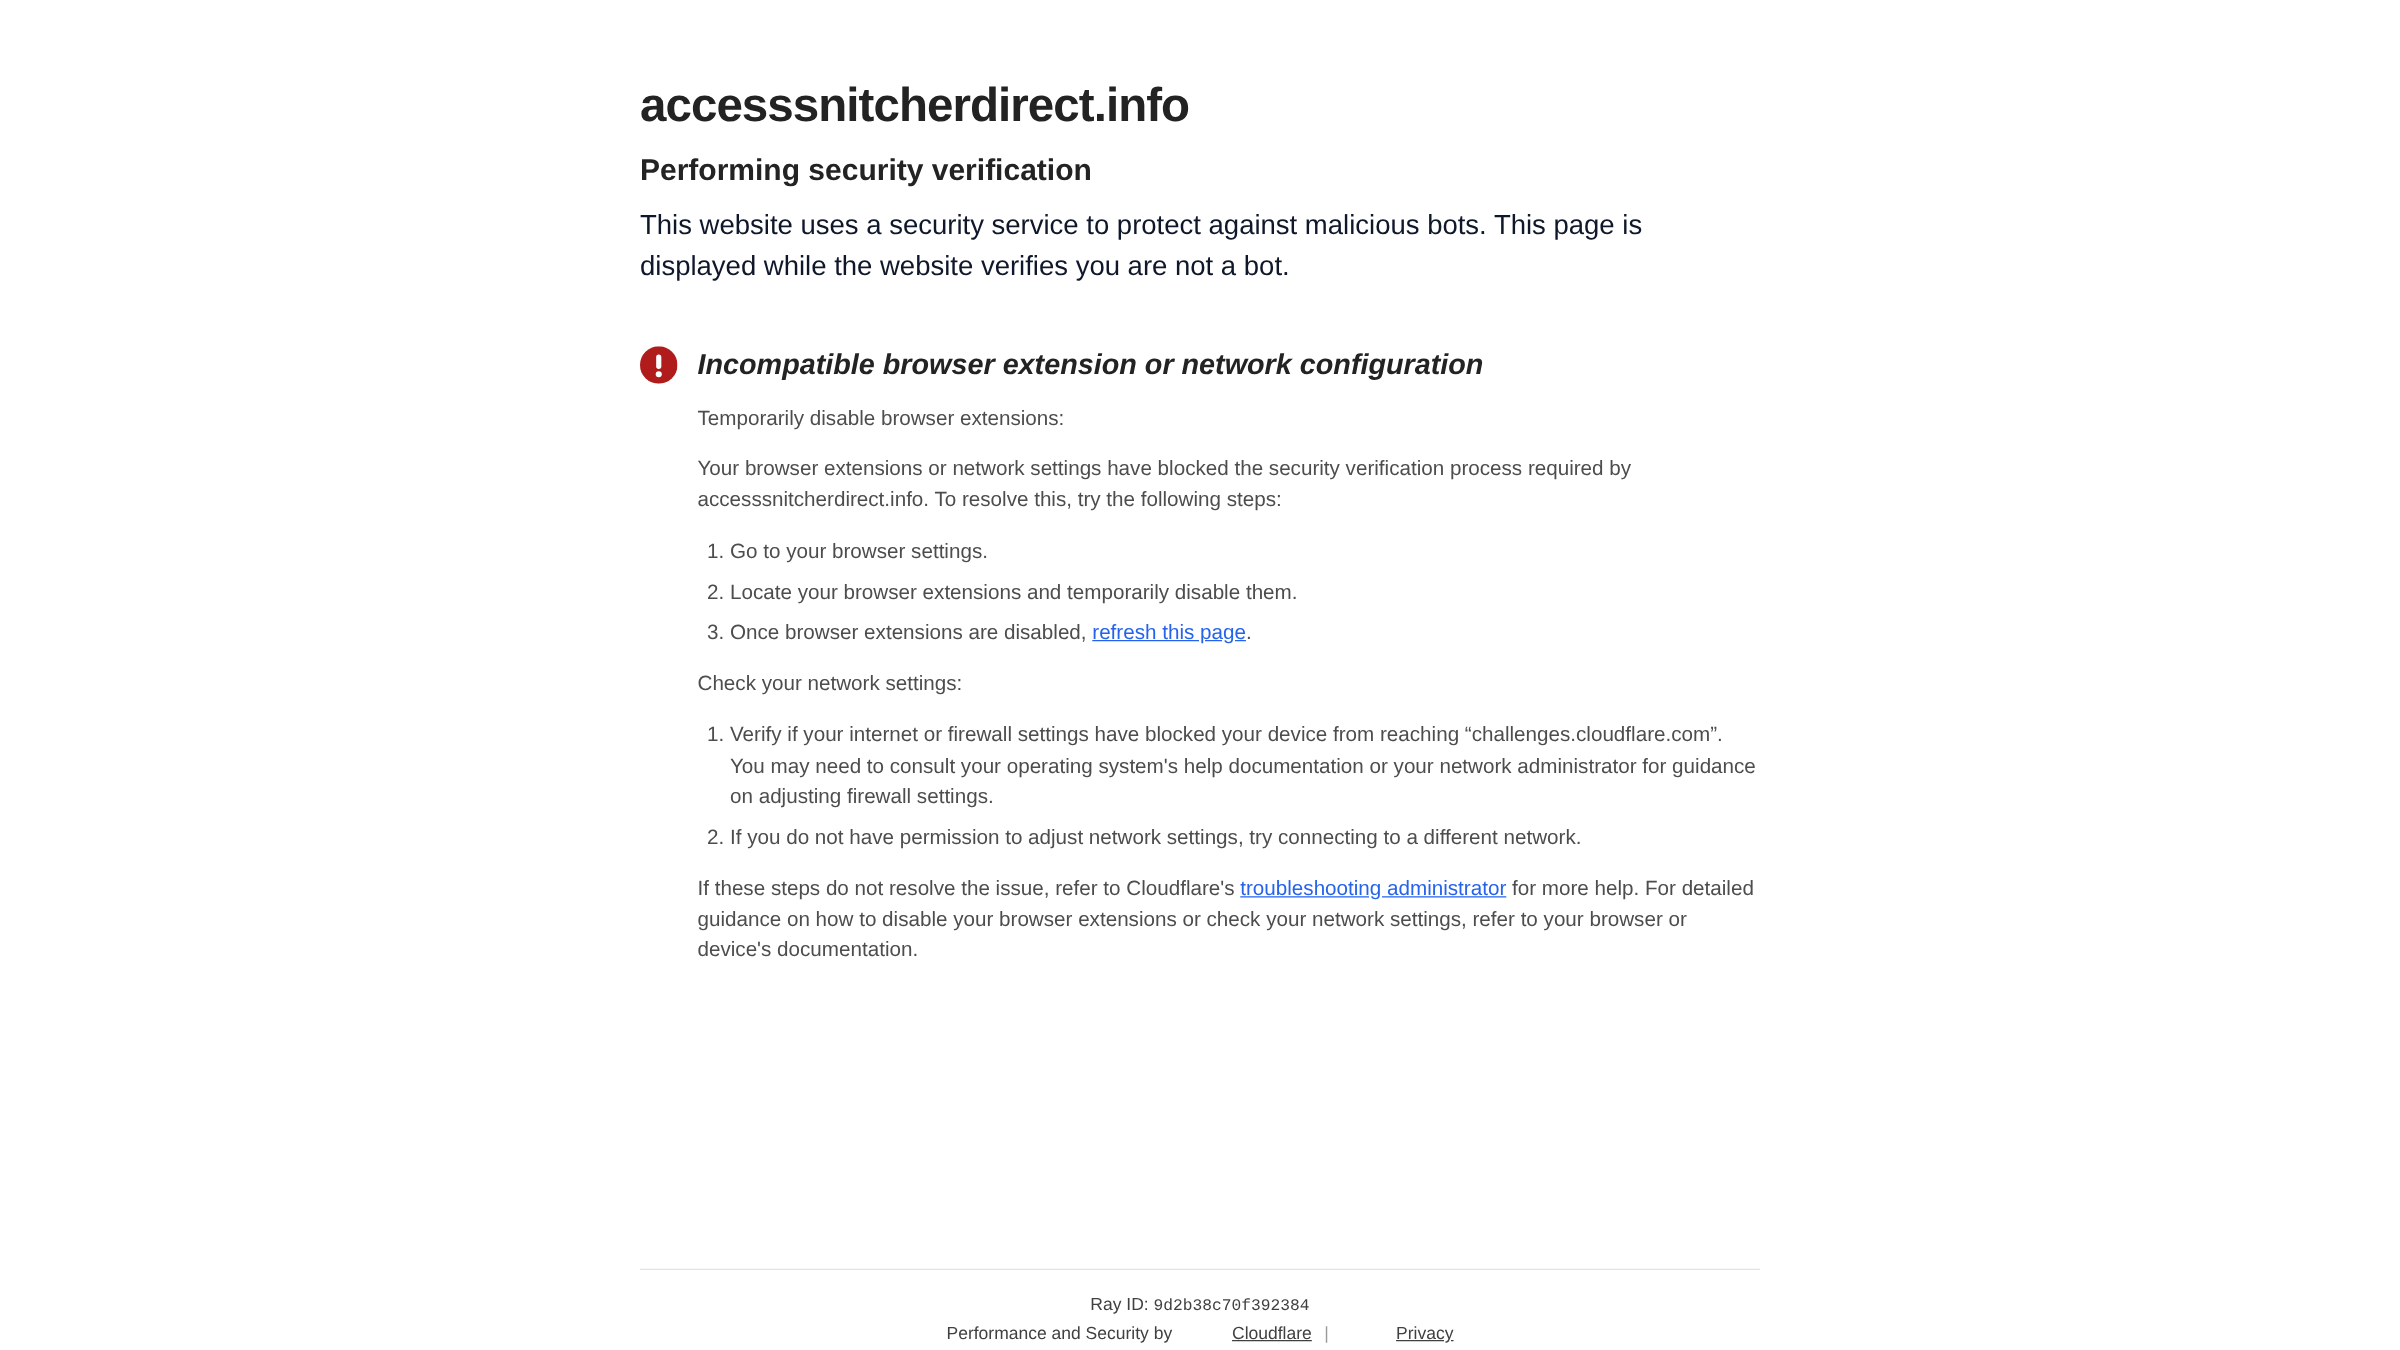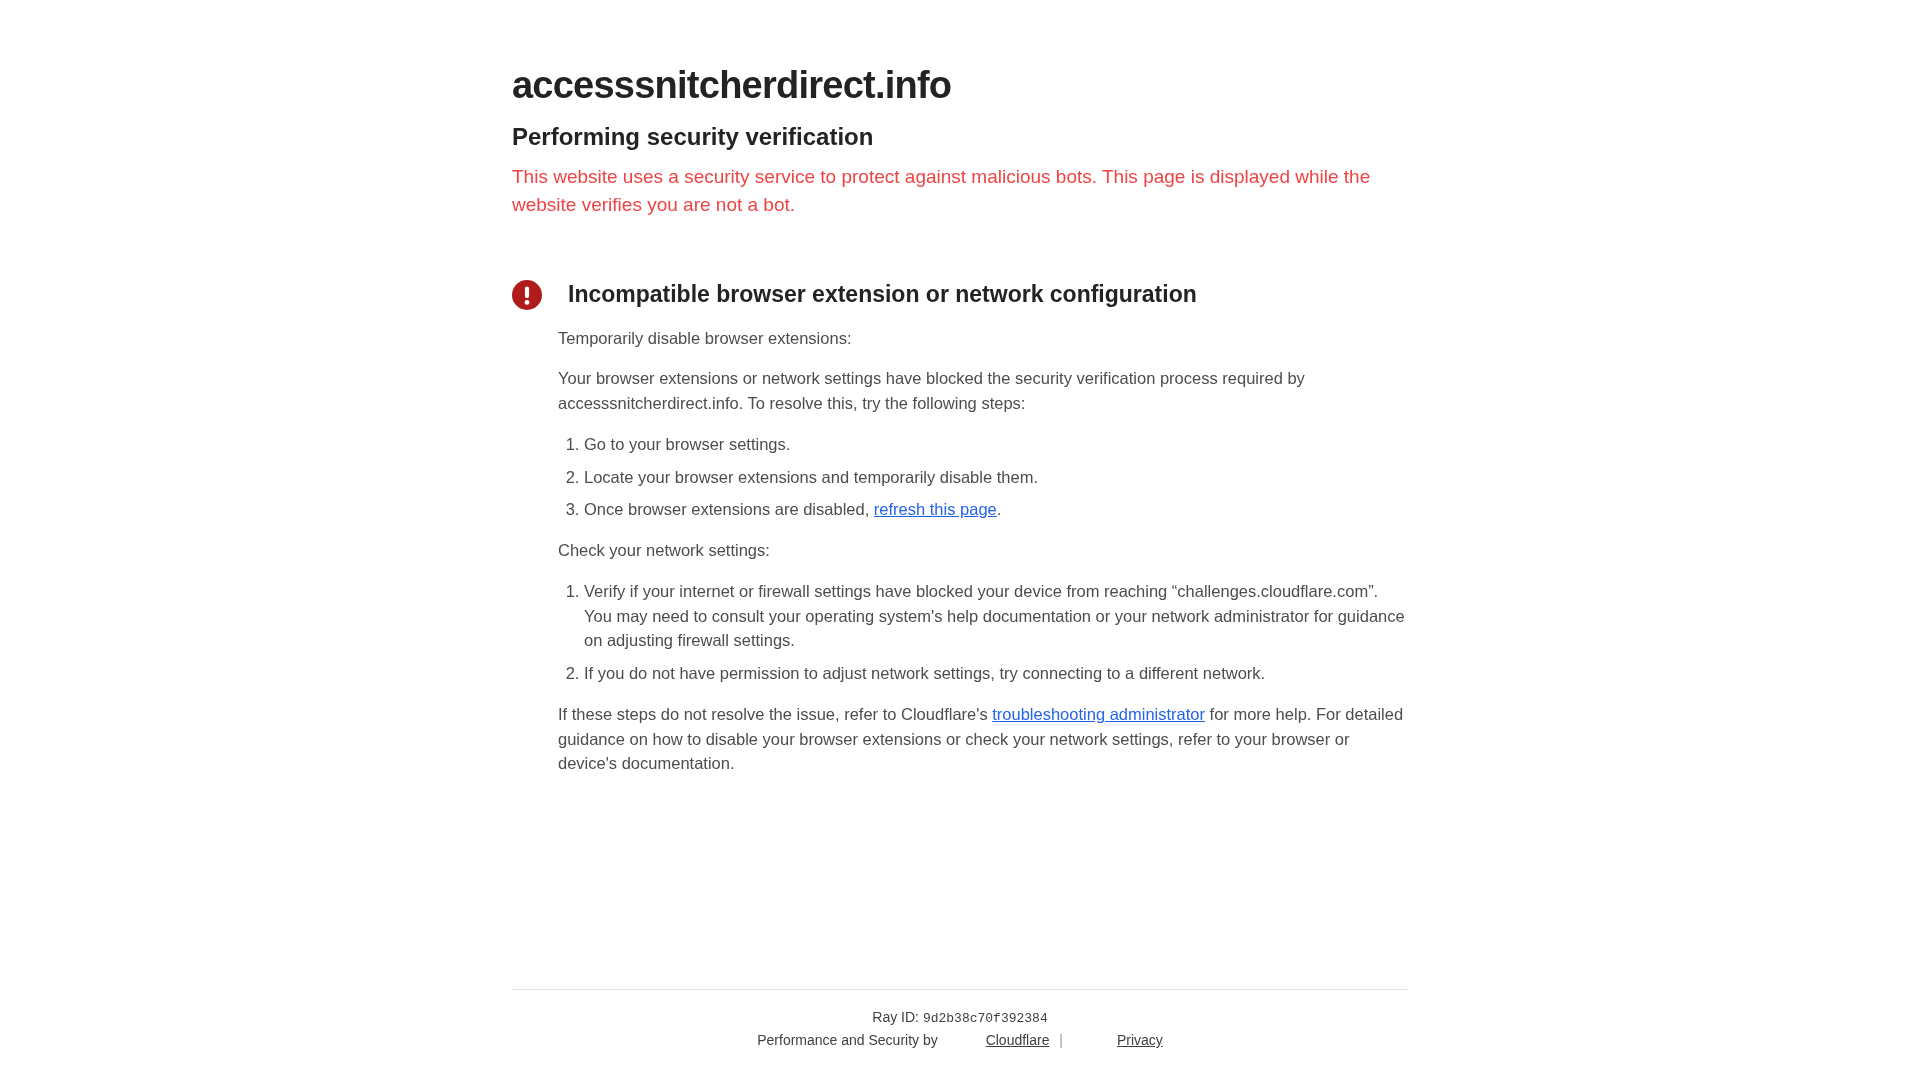--- a/index.html
+++ b/index.html
@@ -33,30 +33,31 @@
     margin: 0 0 14px 0;
     letter-spacing: -0.02em;
   }
   h2.page-subtitle {
     font-size: 24px;
     font-weight: 700;
     color: #232323;
     margin: 0 0 12px 0;
   }
   p.intro {
-    font-size: 19px;
+    font-size: 22px;
     line-height: 1.5;
-    margin: 0 0 60px 0;
-    color: #ef4444;
+    margin: 0 0 48px 0;
+    color: #0f172a;
   }
   .error-head {
     display: flex;
     align-items: center;
-    gap: 26px;
+    gap: 16px;
     margin: 0 0 16px 0;
+    font-style: italic;
   }
   .err-icon {
     flex: 0 0 auto;
     width: 30px;
     height: 30px;
     display: inline-block;
   }
   .err-icon svg { display: block; width: 100%; height: 100%; }
   h2.error-title {
     font-size: 23px;
@@ -76,21 +77,21 @@
     padding-left: 26px;
   }
   .error-body ol li { margin-bottom: 8px; }
   .error-body ol li:last-child { margin-bottom: 0; }
   a.text-link {
     color: #2563eb;
     cursor: pointer;
   }
   footer.page-footer {
     flex-shrink: 0;
-    padding-bottom: 26px;
+    padding-bottom: 0;
   }
   .footer-divider {
     border-top: 1px solid #e3e3e3;
     margin-bottom: 18px;
   }
   .footer-line {
     text-align: center;
     font-size: 14px;
     color: #404040;
     line-height: 1.35;

